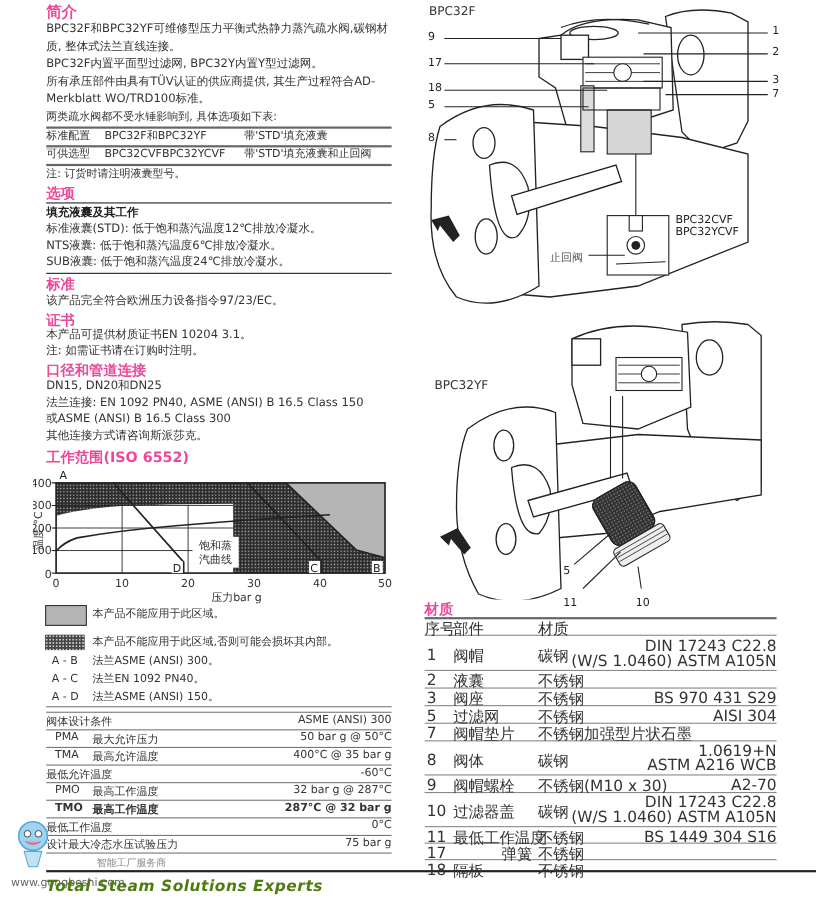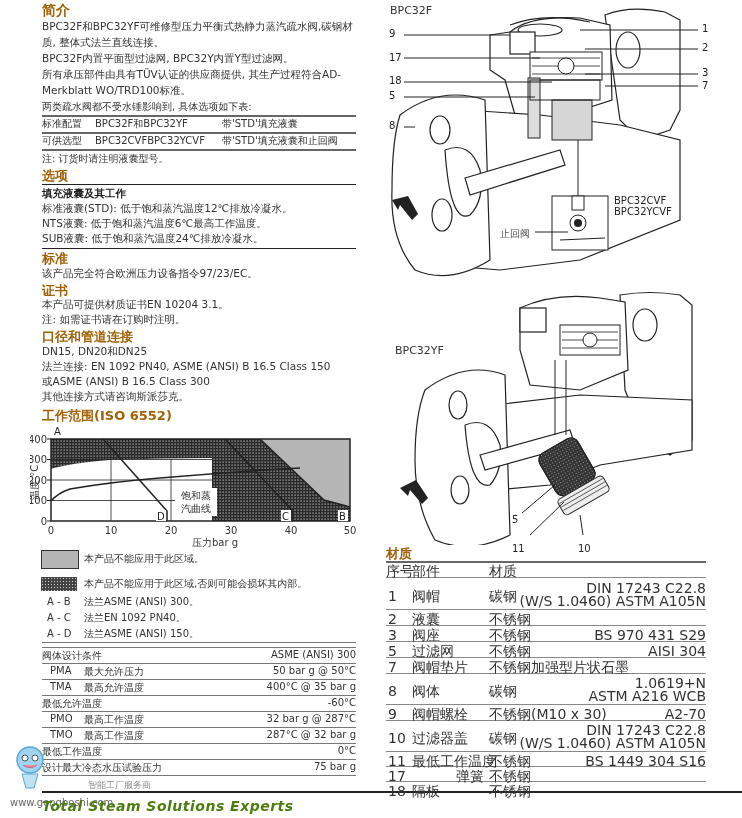--- a/index.html
+++ b/index.html
@@ -1,19 +1,19 @@
 <!DOCTYPE html>
 <html><head>
 <meta charset="utf-8">
 <style>
   html, body { margin:0; padding:0; background:#ffffff; }
   body { width:742px; height:818px; position:relative; overflow:hidden;
          font-family:"DejaVu Sans","Liberation Sans",sans-serif; color:#333; }
   .abs { position:absolute; }
-  .h { font-weight:bold; color:#a16207; font-size:13px; }
+  .h { font-weight:bold; color:#ec4899; font-size:13px; }
   .t { font-size:10.5px; line-height:15px; color:#333; white-space:nowrap; }
   .hr { position:absolute; height:1px; background:#555; }
   .hr2 { position:absolute; height:2px; background:#666; }
   .row { position:absolute; left:42px; width:314px; height:15px; font-size:10px; color:#333; border-bottom:1px solid #777; }
   .row .l { position:absolute; left:0; top:1px; white-space:nowrap; }
   .row .r { position:absolute; right:0; top:1px; white-space:nowrap; }
   .mrow { position:absolute; left:386px; width:320px; font-size:14px; color:#333; border-bottom:1.5px solid #888; }
   .mrow span { position:absolute; white-space:nowrap; }
   .lbl { font-size:10px; color:#222; position:absolute; white-space:nowrap; }
   svg text { font-family:"DejaVu Sans","Liberation Sans",sans-serif; }
@@ -39,21 +39,21 @@
   <div class="abs t" style="left:95px;top:133px;font-size:10px;">BPC32CVFBPC32YCVF</div>
   <div class="abs t" style="left:222px;top:133px;font-size:10px;">带'STD'填充液囊和止回阀</div>
   <div class="hr2" style="left:42px;top:149px;width:314px;"></div>
 </div>
 <div class="abs t" style="left:42px;top:151px;font-size:10px;text-align:center;">注: 订货时请注明液囊型号。</div>
 
 <div class="abs h" style="left:42px;top:167px;">选项</div>
 <div class="hr" style="left:42px;top:184px;width:314px;background:#222;"></div>
 <div class="abs t" style="left:42px;top:186px;font-weight:bold;color:#222;">填充液囊及其工作</div>
 <div class="abs t" style="left:42px;top:201px;">标准液囊(STD): 低于饱和蒸汽温度12℃排放冷凝水。</div>
-<div class="abs t" style="left:42px;top:216px;">NTS液囊: 低于饱和蒸汽温度6℃最高工作温度。</div>
+<div class="abs t" style="left:42px;top:216px;">NTS液囊: 低于饱和蒸汽温度6℃排放冷凝水。</div>
 <div class="abs t" style="left:42px;top:231px;">SUB液囊: 低于饱和蒸汽温度24℃排放冷凝水。</div>
 <div class="hr" style="left:42px;top:248px;width:314px;background:#222;"></div>
 
 <div class="abs h" style="left:42px;top:250px;">标准</div>
 <div class="abs t" style="left:42px;top:266px;">该产品完全符合欧洲压力设备指令97/23/EC。</div>
 
 <div class="abs h" style="left:42px;top:282px;">证书</div>
 <div class="abs t" style="left:42px;top:297px;">本产品可提供材质证书EN 10204 3.1。</div>
 <div class="abs t" style="left:42px;top:312px;">注: 如需证书请在订购时注明。</div>
 
@@ -165,21 +165,21 @@
     </div>
   <div class="row" style="top:696px;">
       <span class="l">最低允许温度</span>
       <span class="r">-60°C</span>
     </div>
   <div class="row" style="top:712px;">
       <span class="l" style="left:8px;">PMO</span>
       <span class="l" style="left:42px;">最高工作温度</span>
       <span class="r">32 bar g @ 287°C</span>
     </div>
-  <div class="row" style="top:728px;">
+  <div class="row" style="top:728px;font-weight:bold;">
       <span class="l" style="left:8px;">TMO</span>
       <span class="l" style="left:42px;">最高工作温度</span>
       <span class="r">287°C @ 32 bar g</span>
     </div>
   <div class="row" style="top:744px;">
       <span class="l">最低工作温度</span>
       <span class="r">0°C</span>
     </div>
   <div class="row" style="top:760px;">
       <span class="l">设计最大冷态水压试验压力</span>

